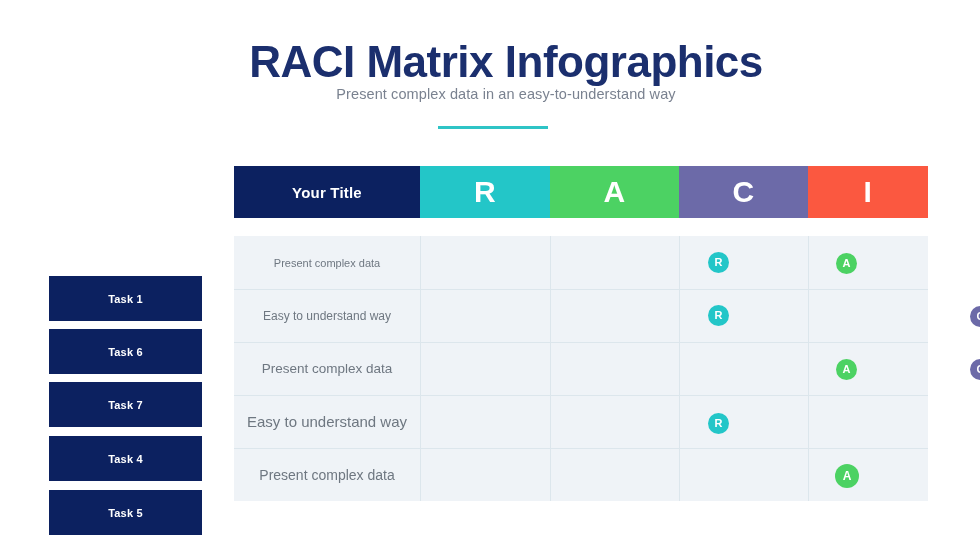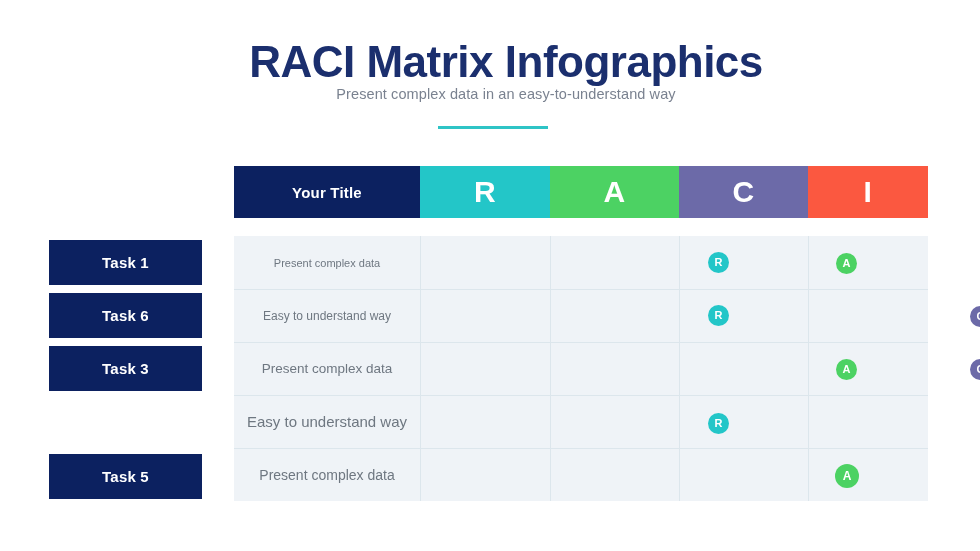--- a/index.html
+++ b/index.html
@@ -55,26 +55,27 @@
   }
 
   
   .task-pill {
     position: absolute;
     left: 49px;
     width: 153px;
     height: 45px;
     background: #0C2160;
     color: #ffffff;
-    font-size: 15px;
+    font-size: 11px;
     font-weight: bold;
     display: flex;
     align-items: center;
     justify-content: center;
     letter-spacing: 0.2px;
+    margin-top: 36px;
   }
 
   
   .hdr-cell {
     position: absolute;
     top: 166px;
     height: 52px;
     display: flex;
     align-items: center;
     justify-content: center;
@@ -167,21 +168,24 @@
 
 <div class="matrix">
 
   <div class="task-pill" style="top:240px">
     <span>Task 1</span>
   </div>
   <div class="task-pill" style="top:293px">
     <span>Task 6</span>
   </div>
   <div class="task-pill" style="top:346px">
-    <span>Task 3</span>
+    <span>Task 7</span>
+  </div>
+  <div class="task-pill" style="top:400px">
+    <span>Task 4</span>
   </div>
   <div class="task-pill" style="top:454px">
     <span>Task 5</span>
   </div>
 
   <div class="hdr-cell hdr-title">
     <span>Your Title</span>
   </div>
   <div class="hdr-cell hdr-r">
     <span class="hdr-letter">R</span>

